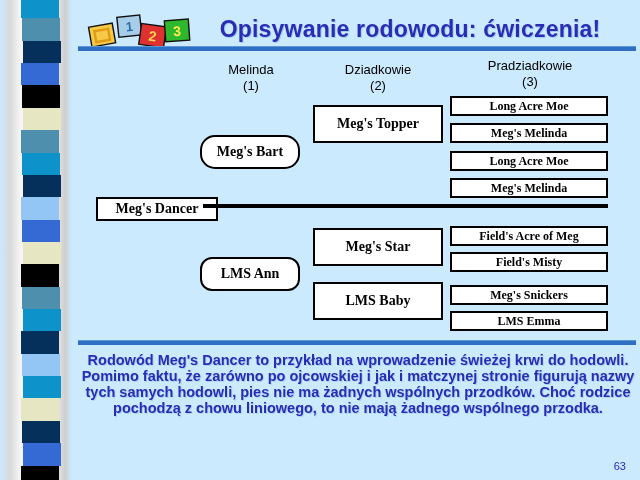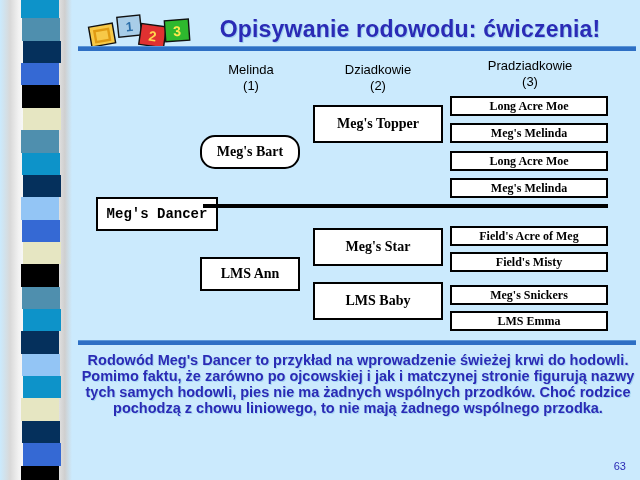--- a/index.html
+++ b/index.html
@@ -97,21 +97,21 @@
     font-family: "Liberation Serif", serif;
     font-weight: bold;
     font-size: 14px;
     color: #000000;
     display: flex;
     align-items: center;
     justify-content: center;
     text-align: center;
     white-space: nowrap;
   }
-  .gen1 { left: 96px;  width: 122px; height: 34px; font-family: Liberation Mono, monospace; }
+  .gen1 { left: 96px;  width: 122px; height: 24px; }
   .gen2 { left: 200px; width: 100px; height: 34px; }
   .gen3 { left: 313px; width: 130px; height: 38px; }
   .gen4 { left: 450px; width: 158px; height: 20px; font-size: 12px; }
 
   
   #mid-divider {
     position: absolute;
     left: 203px;
     top: 204px;
     width: 405px;
@@ -209,21 +209,21 @@
     <div>(2)</div>
   </div>
   <div class="col-head" id="head-great">
     <div>Pradziadkowie</div>
     <div>(3)</div>
   </div>
 
   <div class="pbox gen1" style="top:197px;">Meg's Dancer</div>
 
   <div class="pbox gen2" style="top:135px;border-radius:15px;">Meg's Bart</div>
-  <div class="pbox gen2" style="top:257px;">LMS Ann</div>
+  <div class="pbox gen2" style="top:257px;border-radius:12px;">LMS Ann</div>
 
   <div class="pbox gen3" style="top:105px;">Meg's Topper</div>
   <div class="pbox gen3" style="top:228px;">Meg's Star</div>
   <div class="pbox gen3" style="top:282px;">LMS Baby</div>
 
   <div class="pbox gen4" style="top:96px;">Long Acre Moe</div>
   <div class="pbox gen4" style="top:123px;">Meg's Melinda</div>
   <div class="pbox gen4" style="top:151px;">Long Acre Moe</div>
   <div class="pbox gen4" style="top:178px;">Meg's Melinda</div>
   <div class="pbox gen4" style="top:226px;">Field's Acre of Meg</div>

